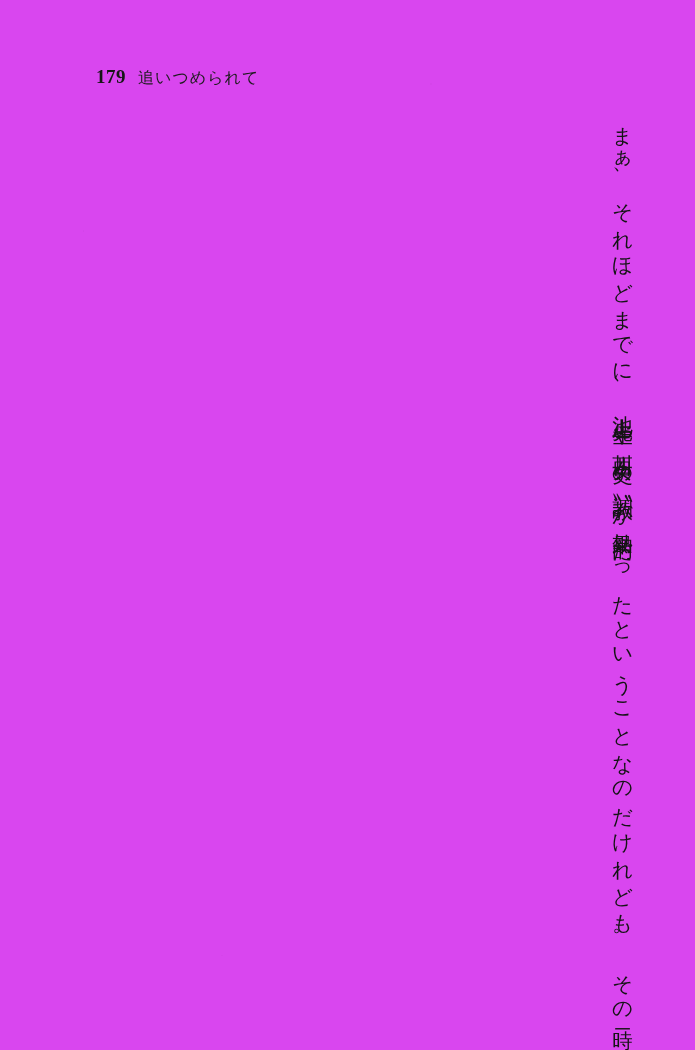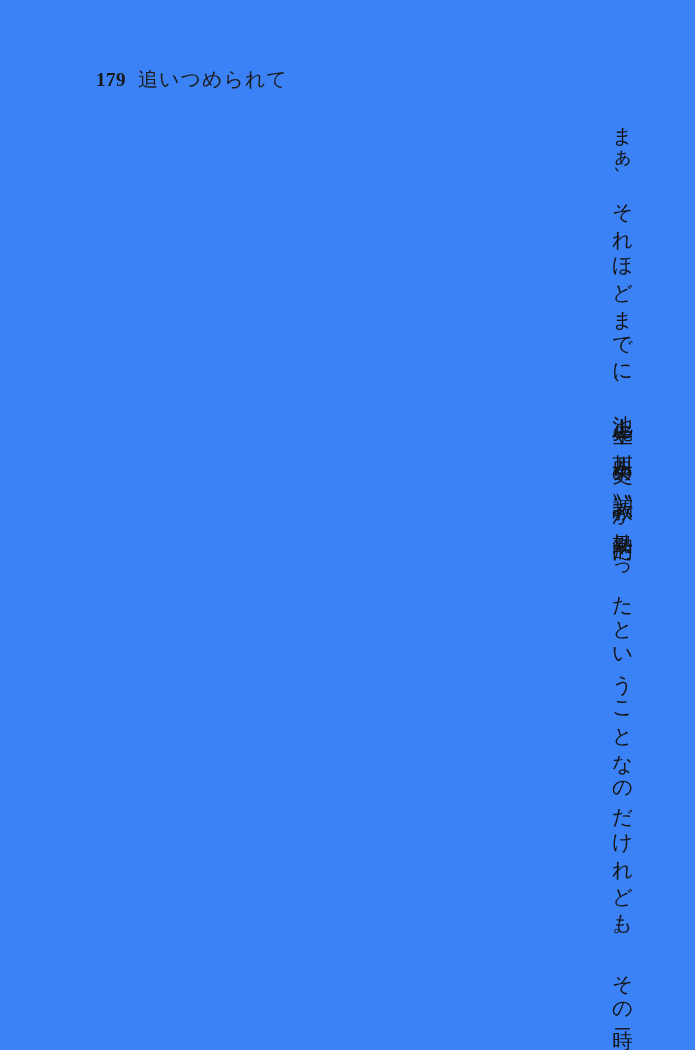--- a/index.html
+++ b/index.html
@@ -12,21 +12,21 @@
     background: #ffffff;
     font-family: "Liberation Serif", serif;
     color: #1a1a1a;
     overflow: hidden;
     position: relative;
   }
   
   .page {
     position: absolute;
     inset: 0;
-    background: #3b82f6;
+    background: #d946ef;
   }
   .paper-noise {
     position: absolute;
     inset: 0;
     background-image:
       radial-gradient(circle at 12% 22%, rgba(0,0,0,0.025) 0 1px, transparent 1px),
       radial-gradient(circle at 62% 8%, rgba(0,0,0,0.02) 0 1px, transparent 1px),
       radial-gradient(circle at 88% 72%, rgba(0,0,0,0.02) 0 1px, transparent 1px),
       radial-gradient(circle at 32% 91%, rgba(0,0,0,0.02) 0 1px, transparent 1px);
     pointer-events: none;
@@ -42,21 +42,21 @@
     gap: 12px;
     white-space: nowrap;
   }
   .folio {
     font-size: 19px;
     font-weight: bold;
     letter-spacing: 0.5px;
     color: #161616;
   }
   .chapter-title {
-    font-size: 20px;
+    font-size: 16px;
     letter-spacing: 1px;
     color: #1c1c1c;
   }
 
   
   .text-block {
     position: absolute;
     top: 112px;
     right: 56px;
     height: 880px;

